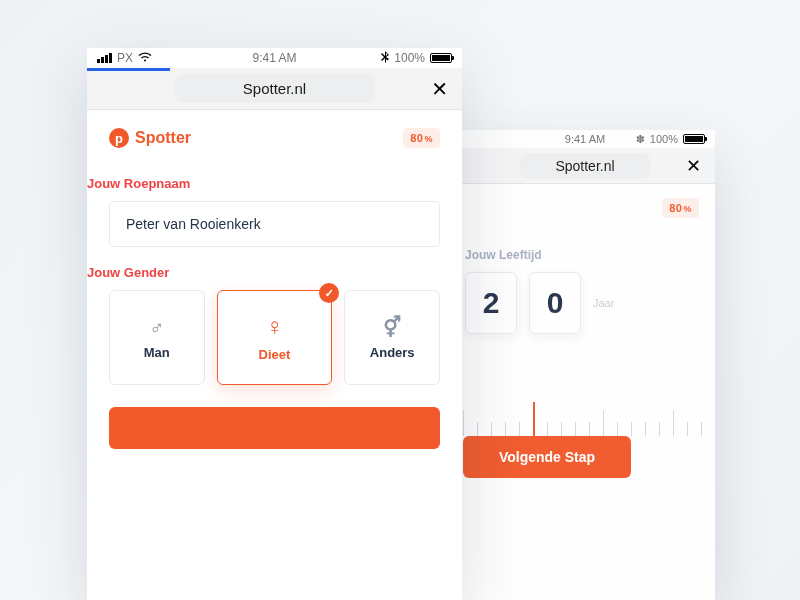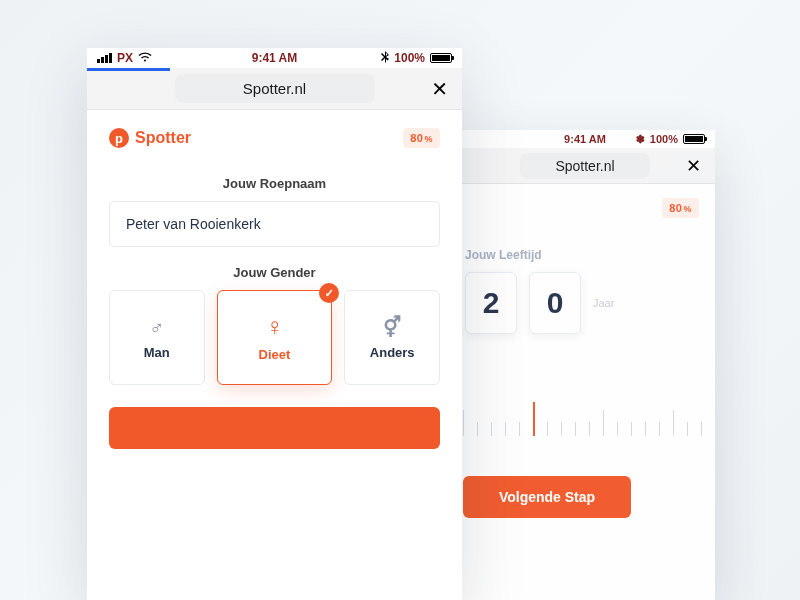--- a/index.html
+++ b/index.html
@@ -12,21 +12,21 @@
   .phone {
     position: absolute; background: #fff; border-radius: 0;
     box-shadow: 0 20px 60px rgba(30,40,60,.15);
     overflow: hidden;
   }
   .phone-front { left: 87px; top: 48px; width: 375px; height: 552px; z-index: 2; }
   .phone-back  { left: 455px; top: 130px; width: 260px; height: 470px; z-index: 1; opacity: .97; }
 
   .status-bar {
     height: 20px; display: flex; align-items: center; justify-content: space-between;
-    padding: 0 10px; font-size: 12px; font-weight: 700; color: #7f1d1d;
+    padding: 0 10px; font-size: 12px; font-weight: 400; color: #737373;
   }
   .status-left, .status-right { display: flex; align-items: center; gap: 5px; }
   .status-center { position: absolute; left: 50%; transform: translateX(-50%); }
   .bars { display: flex; align-items: flex-end; gap: 1px; }
   .bars span { width: 3px; background: #000; display: inline-block; }
   .bars span:nth-child(1){height:4px}.bars span:nth-child(2){height:6px}
   .bars span:nth-child(3){height:8px}.bars span:nth-child(4){height:10px}
   .batt { display:flex; align-items:center; gap:2px;}
   .batt-body { width:22px; height:10px; border:1px solid #000; border-radius:2px; position:relative;}
   .batt-body::after{content:'';position:absolute;right:-3px;top:2px;width:2px;height:4px;background:#000;border-radius:0 1px 1px 0;}
@@ -63,21 +63,21 @@
 
   .page-title {
     text-align:center; font-size:28px; font-weight:800; color:#26324a; margin-top: 6px;
   }
   .page-sub {
     text-align:center; color:#a7afc2; font-size:13px; line-height:1.9;
     padding: 8px 28px 6px;
   }
 
   .field-label {
-    text-align:center; color:#404040; font-size:13px; font-weight:600;
+    text-align:left; color:#ef4444; font-size:13px; font-weight:600;
     margin: 18px 0 10px;
   }
   .text-input {
     margin: 8px 22px; border:1px solid #e7eaef; border-radius:5px;
     padding: 14px 16px; font-size:14px; color:#26324a; font-weight:500;
   }
 
   .gender-row {
     display:flex; gap:12px; padding: 0 22px; align-items:stretch;
   }
@@ -118,21 +118,21 @@
     font-size:30px;font-weight:800;color:#26324a;
     box-shadow:0 3px 10px rgba(30,40,60,.06);
   }
   .unit{color:#c6cbd6;font-size:11px;font-weight:500;}
   .ruler{margin-top:52px;height:50px;position:relative;padding-left:2px;}
   .ruler .tick{position:absolute;bottom:0;width:1px;background:#d4d8e0;}
   .ruler .tick.major{height:26px;}
   .ruler .tick.minor{height:14px;}
   .ruler .tick.active{background:#f1592a;height:34px;width:2px;}
   .back-cta{
-    margin-top:40px;background:#f1592a;color:#fff;font-weight:700;font-size:14px;
+    background:#f1592a;color:#fff;font-weight:700;font-size:14px;
     border-radius:6px;padding:13px 18px;width:168px;text-align:center;
   }
   .back-body{padding:0 0 0 8px;}
 </style>
 </head>
 <body>
 
 <div class="phone phone-back">
   <div class="status-bar">
     <div class="status-left"></div>

